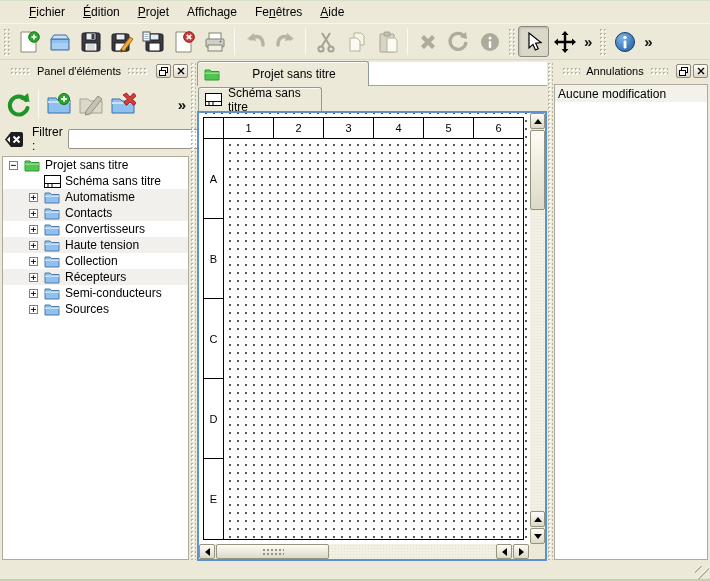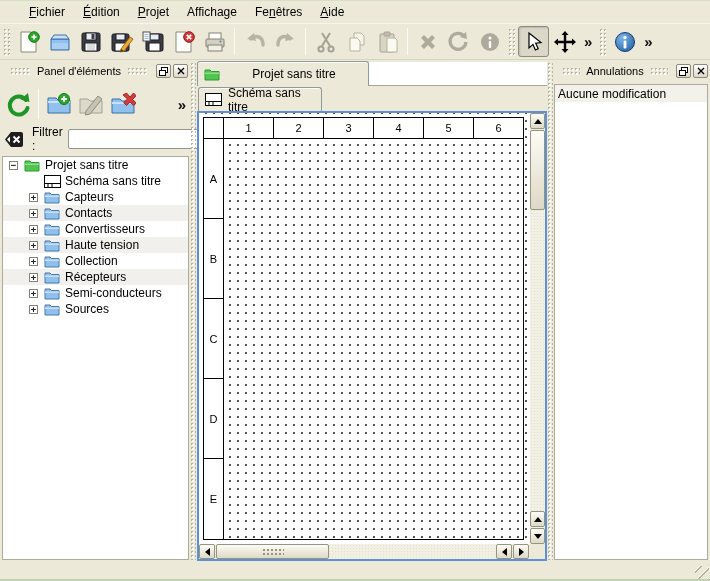--- a/index.html
+++ b/index.html
@@ -399,29 +399,29 @@
   </div>
   <div class="trow lvl1">
     <span class="ticon">
         <svg width="17" height="13" viewBox="0 0 17 13">
           <rect x="0.5" y="0.5" width="16" height="12" fill="#fff" stroke="#000"></rect>
           <path d="M0.5 8.5h16M4 8.5V12.5M8 8.5V12.5" stroke="#000"></path>
         </svg>
       </span>
     <span class="tlabel">Schéma sans titre</span>
   </div>
-  <div class="trow lvl1">
-    <span class="texp plus"></span>
-    <span class="ticon">
-        <svg width="16" height="13" viewBox="0 0 16 13">
-          <path d="M1 2h5l1.5 1.5H15V12H1z" fill="#8fc0ee" stroke="#4a79ad"></path>
-          <path d="M1 4.5h14v1.5H1z" fill="#c9e0f7"></path>
-        </svg>
-      </span>
-    <span class="tlabel">Capteurs</span>
+  <div class="trow lvl1 shaded">
+    <span class="texp plus"></span>
+    <span class="ticon">
+        <svg width="16" height="13" viewBox="0 0 16 13">
+          <path d="M1 2h5l1.5 1.5H15V12H1z" fill="#8fc0ee" stroke="#4a79ad"></path>
+          <path d="M1 4.5h14v1.5H1z" fill="#c9e0f7"></path>
+        </svg>
+      </span>
+    <span class="tlabel">Automatisme</span>
   </div>
   <div class="trow lvl1 shaded">
     <span class="texp plus"></span>
     <span class="ticon">
         <svg width="16" height="13" viewBox="0 0 16 13">
           <path d="M1 2h5l1.5 1.5H15V12H1z" fill="#8fc0ee" stroke="#4a79ad"></path>
           <path d="M1 4.5h14v1.5H1z" fill="#c9e0f7"></path>
         </svg>
       </span>
     <span class="tlabel">Contacts</span>

